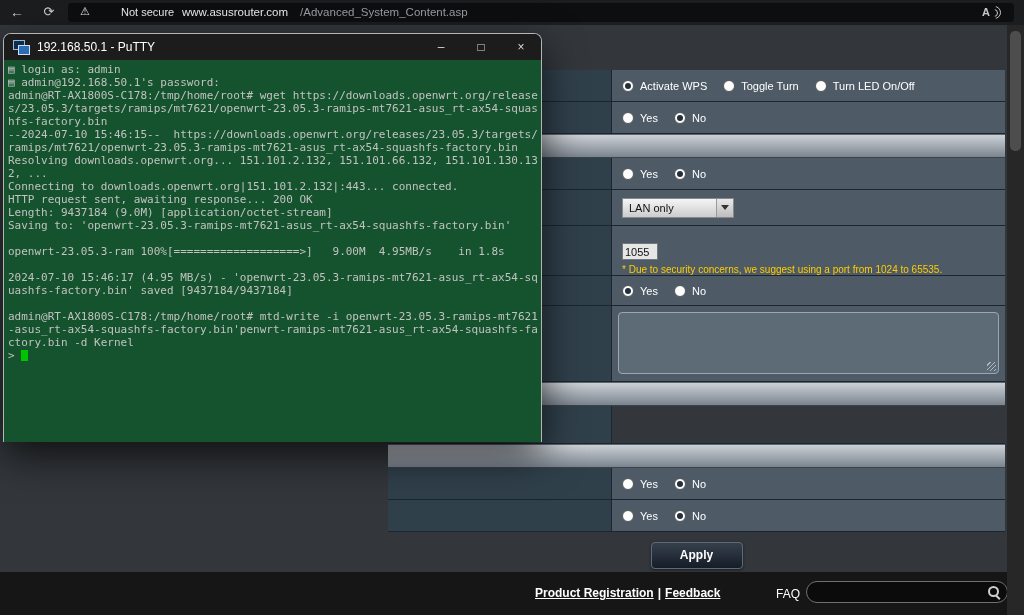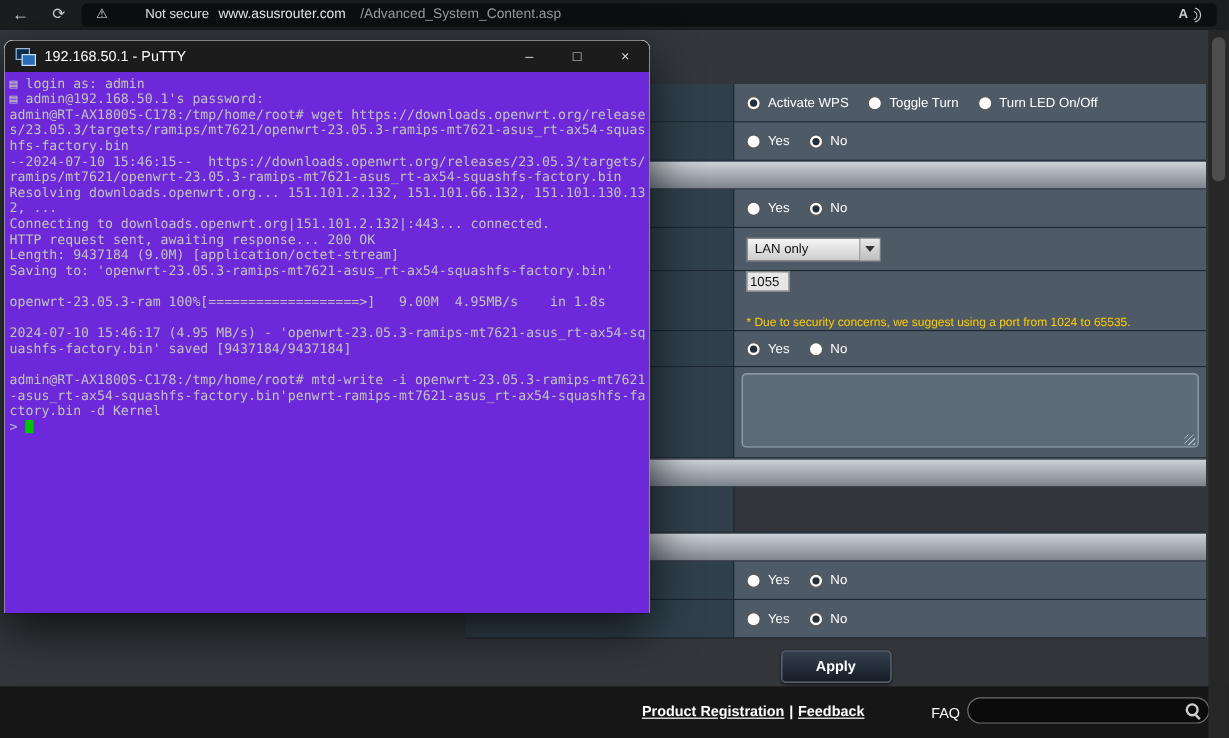--- a/index.html
+++ b/index.html
@@ -28,21 +28,21 @@
   .ra-w2 { width:13px; height:13px; left:6px; top:1px; }
 
   
   .page { position:absolute; top:25px; left:0; right:0; bottom:0; background:#33373c; }
 
   .asus-table { position:absolute; left:388px; top:17px; width:617px; font-size:11px; color:#fff;margin-top:28px; }
   .row { display:flex; border-bottom:1px solid #1b2630; }
   .label-cell { width:224px; background:#30404b; border-right:1px solid #1b2630; }
   .field-cell { flex:1; background:#4e5b66; display:flex; align-items:center;
                 padding:0 10px; gap:6px; }
-  .field-col { flex-direction:column; align-items:flex-start; justify-content:space-between; gap:4px; }
+  .field-col { flex-direction:column; align-items:flex-start; justify-content:flex-end; gap:4px; }
   .h30{height:30px} .h32{height:32px} .h36{height:36px} .h38{height:38px}
   .h50{height:50px} .h76{height:76px}
   .section-header { height:24px; background:linear-gradient(#ccd1d6,#7b848e);
                     border-top:1px solid #5d6membr670; border-bottom:1px solid #39434c; }
   .section-header { border-top:1px solid #5d6670; }
 
   .radio { width:12px; height:12px; border-radius:50%; background:#fdfdfd;
            border:1px solid #555; display:inline-block; flex:0 0 auto; }
   .radio.checked::after { content:''; display:block; width:6px; height:6px;
            margin:2px; border-radius:50%; background:#22303d; }
@@ -92,36 +92,36 @@
             border:2px solid #cfcfcf; border-radius:50%; }
   .mag::after { content:''; position:absolute; left:10px; top:10px; width:5px; height:2px;
             background:#cfcfcf; transform:rotate(45deg); transform-origin:0 0; }
 
   
   .scrollbar { position:absolute; right:0; top:0; bottom:0; width:17px; background:#272727; }
   .scroll-thumb { position:absolute; left:3px; top:6px; width:11px; height:120px;
             background:#4d4d4d; border-radius:5px; }
 
   
-  .putty { position:absolute; left:3px; top:33px; width:539px; height:478px; z-index:10;
+  .putty { position:absolute; left:3px; top:33px; width:539px; height:409px; z-index:10;
            background:#000; border:1px solid #b5b5b5; border-bottom:none;
            border-radius:8px 8px 0 0; overflow:hidden;
            box-shadow:0 14px 40px rgba(0,0,0,.7); }
   .putty-titlebar { height:26px; background:#1c1c1c; display:flex; align-items:center;
            color:#fff; font-size:12px; }
   .putty-ic { position:relative; width:16px; height:14px; margin-left:9px; flex:0 0 auto; }
   .putty-ic::before { content:''; position:absolute; left:0; top:0; width:10px; height:8px;
            background:#0b2d4e; border:1px solid #9fb7d4; }
   .putty-ic::after { content:''; position:absolute; left:5px; top:5px; width:10px; height:8px;
            background:#2a6db5; border:1px solid #cfe0f2; }
   .putty-title { margin-left:8px; white-space:nowrap; }
   .win-controls { margin-left:auto; display:flex; height:100%; }
   .win-btn { width:40px; height:100%; display:flex; align-items:center; justify-content:center;
            color:#d9d9d9; font-size:12px; cursor:pointer; }
-  .terminal { position:absolute; top:26px; left:0; right:0; bottom:0; background:#6d28d9;
+  .terminal { position:absolute; top:26px; left:0; right:0; bottom:0; background:#14532d;
            padding:3px 4px; font-family:"DejaVu Sans Mono",monospace; font-size:11px;
            line-height:13px; color:#c2c2c2; }
   .terminal pre { margin:0; font:inherit; white-space:pre; }
   .prompt-line { white-space:pre; }
   .cursor { display:inline-block; width:7px; height:11px; background:#00c400;
            vertical-align:-2px; }
 </style>
 </head>
 <body>
 

